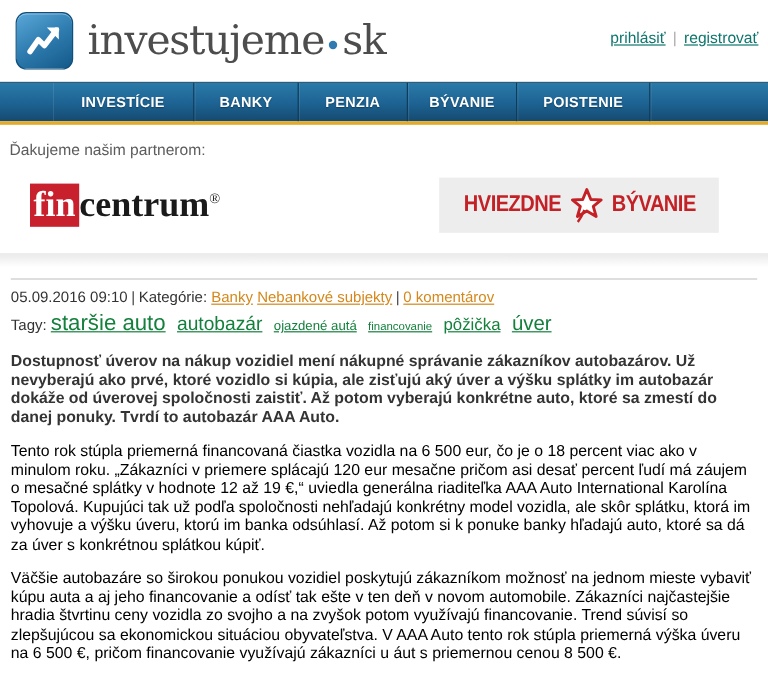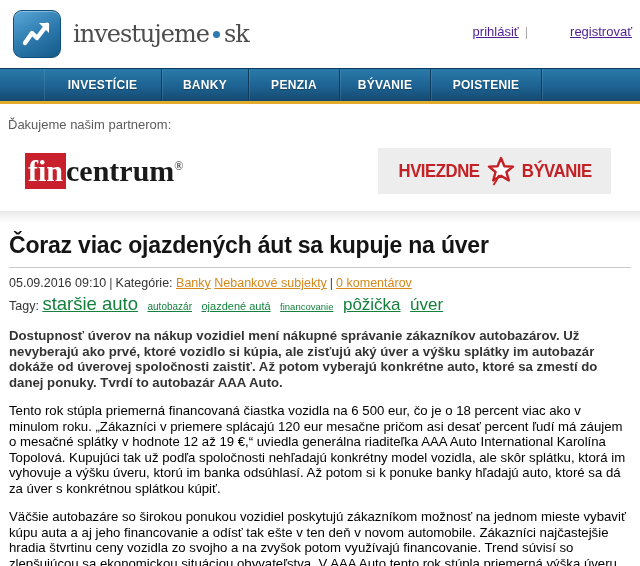--- a/index.html
+++ b/index.html
@@ -7,43 +7,43 @@
     width:640px;height:566px;position:relative;background:#fff;overflow:hidden;
     font-family:"Liberation Sans",sans-serif;
   }
   
   .header{height:68px;position:relative;background:#fff;}
   .logo{position:absolute;left:13px;top:10px;display:flex;align-items:center;cursor:pointer;}
   .logo-icon{width:46px;height:46px;border-radius:9px;flex:0 0 auto;
     background:linear-gradient(150deg,#5aa8d9 0%,#2f7cb0 50%,#135988 100%);
     border:1px solid #0e4f7c;box-shadow:inset 0 1px 0 rgba(255,255,255,.35);
     display:flex;align-items:center;justify-content:center;}
-  .logo-text{margin-left:12px;font-family:"DejaVu Serif",serif;font-size:24px;
+  .logo-text{margin-left:12px;font-family:"DejaVu Serif",serif;font-size:34px;
     color:#4d4d4d;letter-spacing:-1px;line-height:1;}
   .logo-dot{display:inline-block;width:7px;height:7px;border-radius:50%;
     background:#2e7ab1;margin:0 4px 4px 4px;}
   .auth{position:absolute;right:8px;top:24px;font-size:13px;color:#999;}
-  .auth a{color:#4c1d95;text-decoration:underline;cursor:pointer;margin-left:36px;}
+  .auth a{color:#0f766e;text-decoration:underline;cursor:pointer;}
   .auth .sep{margin:0 6px;color:#aaa;}
   
   .nav{display:flex;height:32px;
     background:linear-gradient(#2a7aa9 0%,#1d6292 55%,#154a70 100%);
     border-top:1px solid #0d3a58;border-bottom:3px solid #e2ab2b;}
   .nav-item{line-height:32px;color:#fff;font-weight:bold;font-size:12px;
     text-align:center;letter-spacing:.3px;cursor:pointer;
     border-right:1px solid #0e3c5a;box-shadow:inset 1px 0 0 rgba(255,255,255,.10);
     text-shadow:0 1px 1px rgba(0,0,0,.35);}
   .nav-item:nth-child(1){width:117px;margin-left:44px;}
   .nav-item:nth-child(2){width:86px;}
   .nav-item:nth-child(3){width:90px;}
   .nav-item:nth-child(4){width:90px;}
   .nav-item:nth-child(5){width:110px;}
   .nav-spacer{flex:1;box-shadow:inset 1px 0 0 rgba(255,255,255,.10);}
   
-  .partners{padding:13px 12px 10px 8px;}
+  .partners{padding:13px 24px 10px 8px;}
   .partners-heading{color:#5c5c5c;font-size:13px;}
   .partners-row{display:flex;align-items:center;justify-content:space-between;
     margin-top:15px;padding:0 17px;height:48px;gap:40px;}
   .fincentrum{font-family:"Liberation Serif",serif;font-weight:bold;font-size:30px;
     color:#1a1a1a;cursor:pointer;line-height:1;}
   .fincentrum .fin{background:#c9202e;color:#fff;padding:1px 3px 2px 3px;}
   .fincentrum sup{font-size:12px;font-weight:normal;}
   .hviezdne{background:#ededed;width:233px;height:46px;display:flex;
     align-items:center;justify-content:center;cursor:pointer;}
   .hviezdne .word{color:#c32126;font-weight:bold;font-size:19px;letter-spacing:-.5px;
@@ -54,24 +54,24 @@
   .article{padding:0 9px;}
   .article h1{margin:9px 0 0 0;font-size:23px;font-weight:bold;color:#141414;
     letter-spacing:-.2px;line-height:1.15;}
   .title-rule{border:none;border-top:1px solid #c9c9c9;margin:9px 0 8px 0;}
   .meta{font-size:12.5px;color:#333;}
   .meta a{color:#d4881c;text-decoration:underline;cursor:pointer;}
   .meta .pipe{color:#444;margin:0 3px;}
   .tags{margin-top:3px;color:#333;font-size:12.5px;}
   .tags a{color:#15803d;text-decoration:underline;cursor:pointer;margin-right:6px;}
   .tag-1{font-size:18.5px;}
-  .tag-2{font-size:10px;}
+  .tag-2{font-size:16px;}
   .tag-3{font-size:11px;}
   .tag-4{font-size:9.5px;}
-  .tag-5{font-size:17px;}
+  .tag-5{font-size:14px;}
   .tag-6{font-size:17px;}
   .article p{font-size:13.2px;line-height:15.5px;color:#000000;margin:13px 0;}
   .article p.lead{font-weight:bold;color:#343434;}
 </style>
 </head>
 <body>
 
 <div class="page">
 
   <div class="header">
@@ -109,21 +109,20 @@
           <path d="M13 20 C11 25 9 28 7.5 30" fill="none" stroke="#c32126" stroke-width="2"></path>
         </svg>
         <span class="word">BÝVANIE</span>
       </div>
     </div>
   </div>
 
   <div class="soft-sep"></div>
 
   <div class="article">
-    <h1>Čoraz viac ojazdených áut sa kupuje na úver</h1>
     <hr class="title-rule">
 
     <div class="meta">
       <span>05.09.2016 09:10</span><span class="pipe">|</span><span>Kategórie:</span>
       <a>Banky</a>
       <a>Nebankové subjekty</a><span class="pipe">|</span><a>0 komentárov</a>
     </div>
 
     <div class="tags">
       <span>Tagy:</span>

